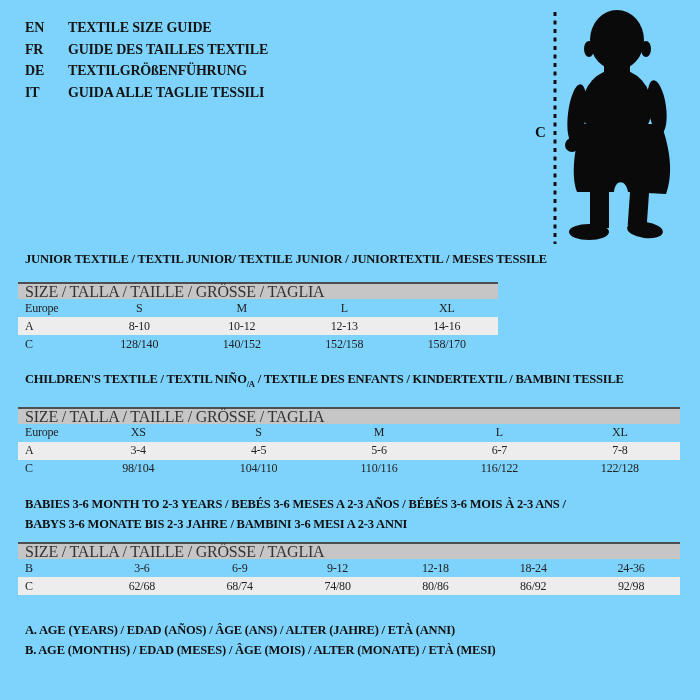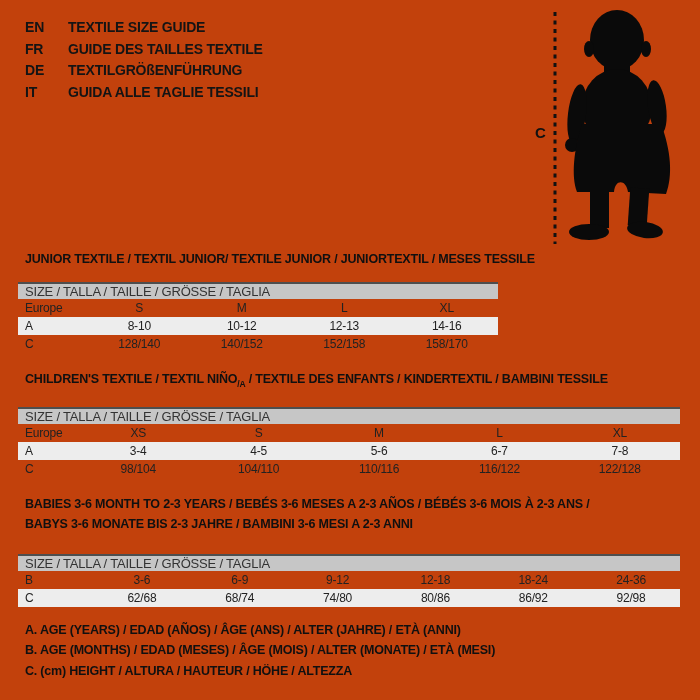--- a/index.html
+++ b/index.html
@@ -1,47 +1,47 @@
 <!DOCTYPE html>
 <html><head>
 <meta charset="utf-8">
 <style>
   html,body{margin:0;padding:0;background:#fff;}
-  .page{position:relative;width:700px;height:700px;background:#c2410c;overflow:hidden;
-        font-family:Liberation Sans, sans-serif;color:#1b1b1b;}
+  .page{position:relative;width:700px;height:700px;background:#7dd3fc;overflow:hidden;
+        font-family:Liberation Serif, serif;color:#1b1b1b;}
 
   
   .langs{position:absolute;left:25px;top:17px;}
   .lang-row{display:flex;font-weight:bold;font-size:14px;line-height:21.5px;
             letter-spacing:-0.2px;color:#141414;white-space:nowrap;}
   .lang-code{width:43px;}
 
   
   .figure{position:absolute;left:530px;top:4px;width:168px;height:244px;}
   .height-label{position:absolute;left:535px;top:124px;font-weight:bold;font-size:15px;color:#111;}
 
   
   .sizetable{position:absolute;letter-spacing:-0.2px;}
   .t-title{font-weight:bold;font-size:12.5px;line-height:14px;margin:0 0 16px 7px;
            color:#101010;white-space:nowrap;}
   .t-title .sub{font-size:8.5px;vertical-align:sub;}
   .t-head{background:#c6c6c6;border-top:2px solid #4e4e4e;height:15px;line-height:15px;
-          padding-left:7px;font-size:13px;color:#333;white-space:nowrap;}
+          padding-left:7px;font-size:16px;color:#333;white-space:nowrap;}
   .t-row{display:flex;height:18px;align-items:center;font-size:12px;color:#222;}
   .t-row.alt{background:#ededed;}
   .t-row .lbl{padding-left:7px;box-sizing:border-box;flex:0 0 auto;}
   .t-row .cell{flex:1 1 0;text-align:center;}
 
   .junior{left:18px;top:252px;width:480px;}
   .junior .lbl{width:70px;}
   .children{left:18px;top:372px;width:662px;}
   .children .lbl{width:60px;}
   .babies{left:18px;top:494px;width:662px;}
   .babies .lbl{width:75px;}
-  .babies .t-title{line-height:20px;margin-bottom:20px;}
+  .babies .t-title{line-height:20px;margin-bottom:8px;}
 
   
   .legend{position:absolute;left:25px;top:620px;font-weight:bold;font-size:12.5px;
           line-height:20.3px;letter-spacing:-0.2px;color:#101010;white-space:nowrap;}
 </style>
 </head>
 <body>
 
 <div class="page">
 
@@ -173,16 +173,15 @@
       <span class="cell">74/80</span>
       <span class="cell">80/86</span>
       <span class="cell">86/92</span>
       <span class="cell">92/98</span>
     </div>
   </div>
 
   <div class="legend">
     <div>A. AGE (YEARS) / EDAD (AÑOS) / ÂGE (ANS) / ALTER (JAHRE) / ETÀ (ANNI)</div>
     <div>B. AGE (MONTHS) / EDAD (MESES) / ÂGE (MOIS) / ALTER (MONATE) / ETÀ (MESI)</div>
-    <div>C. (cm) HEIGHT / ALTURA / HAUTEUR / HÖHE / ALTEZZA</div>
   </div>
 
 </div>
 
 </body></html>

